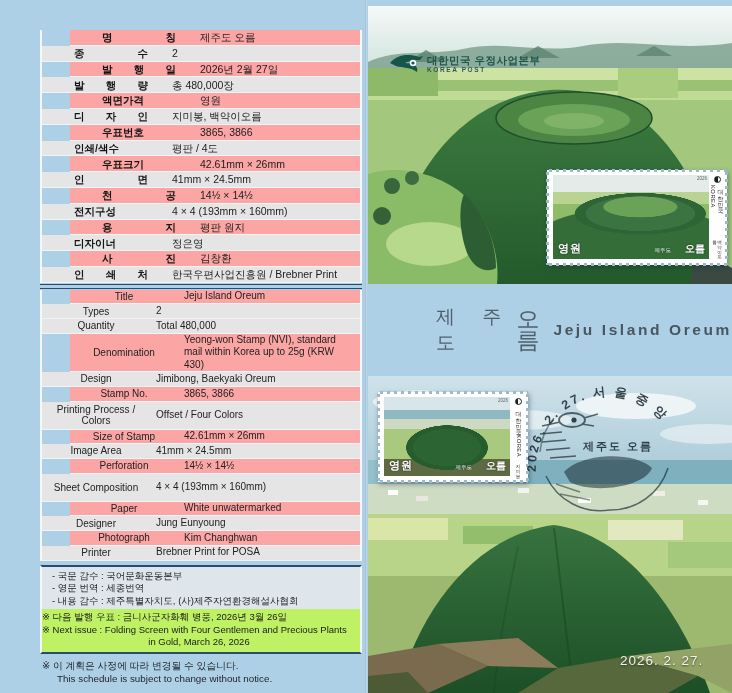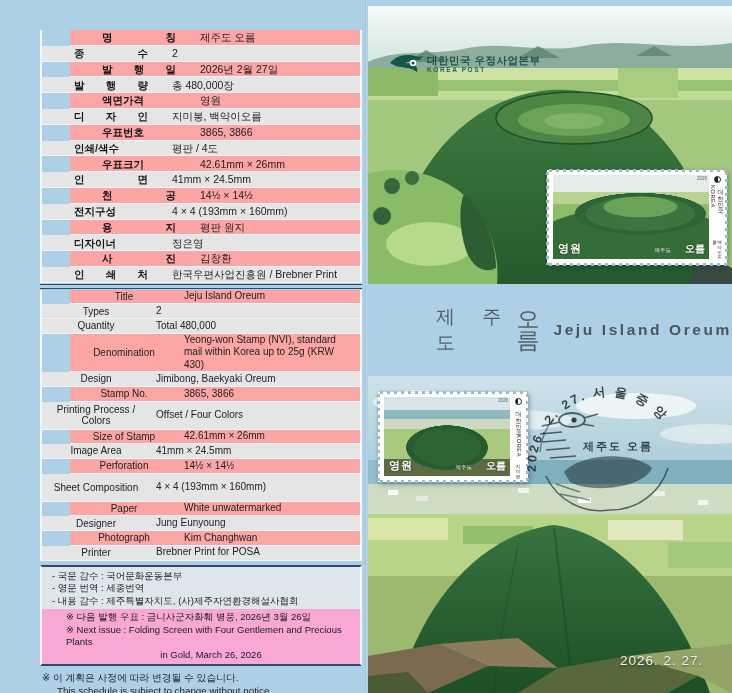--- a/index.html
+++ b/index.html
@@ -22,21 +22,21 @@
   .en .t-row{min-height:14.7px;}
   .en .t-row.tall{min-height:28px;}
   .en .t-label{width:108px;font-size:10px;color:#222;text-align:center;line-height:1.15;flex:none;}
   .en .t-value{margin-left:6px;font-size:10px;color:#222;line-height:1.25;padding-right:4px;}
   .table-divider{height:3px;border-top:1.2px solid #2a4a6e;border-bottom:1.2px solid #2a4a6e;margin:1px 0;}
   
   .notes-box{margin-top:4px;border-top:2px solid #2a4a6e;border-bottom:2px solid #2a4a6e;
     border-left:2px solid rgba(255,255,255,.85);border-right:2px solid rgba(255,255,255,.85);}
   .credits{background:#dee6eb;padding:3px 6px 2px 10px;}
   .credit-line{font-size:9.5px;color:#1a1a1a;line-height:1.32;}
-  .next-issue{background:#f9a8d4;padding:2px 4px 3px 24px;}
+  .next-issue{background:#bef264;padding:2px 4px 3px 0;}
   .next-issue div{font-size:9.5px;color:#1a1a1a;line-height:1.32;}
   .next-en2{text-align:center;}
   .disclaimer{margin-top:5px;padding-left:2px;}
   .disclaimer div{font-size:9.8px;color:#20262c;line-height:1.35;}
   .disclaimer .en-line{padding-left:15px;}
   
   .photo{position:absolute;left:368px;width:364px;overflow:hidden;}
   #photo-top{top:6px;height:278px;}
   #photo-bottom{top:376px;height:317px;}
   .photo svg{display:block;}

